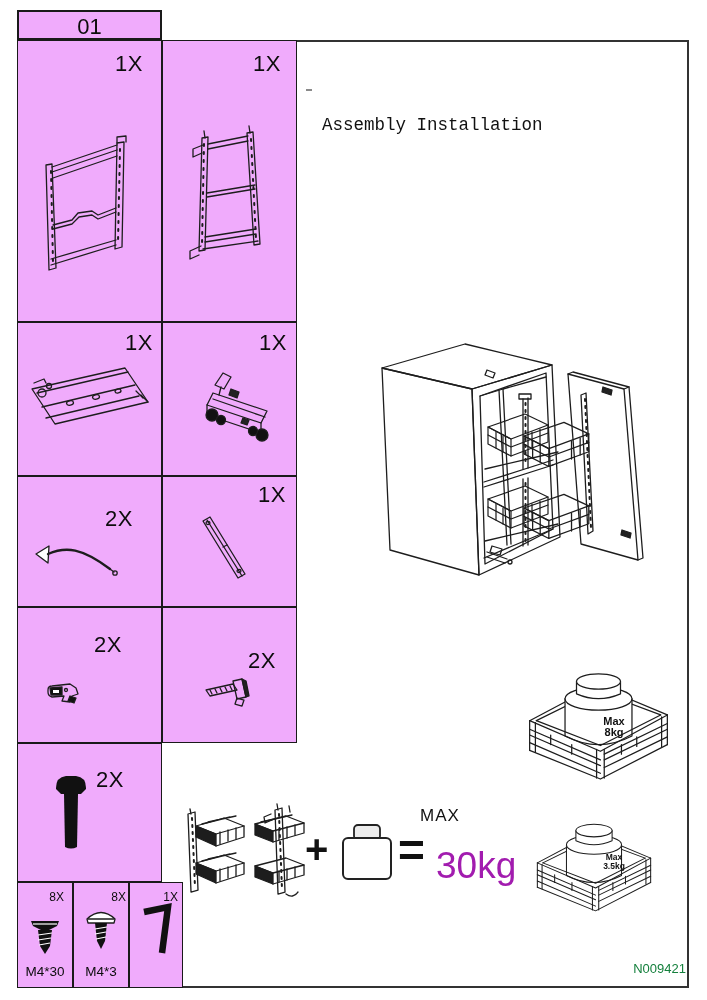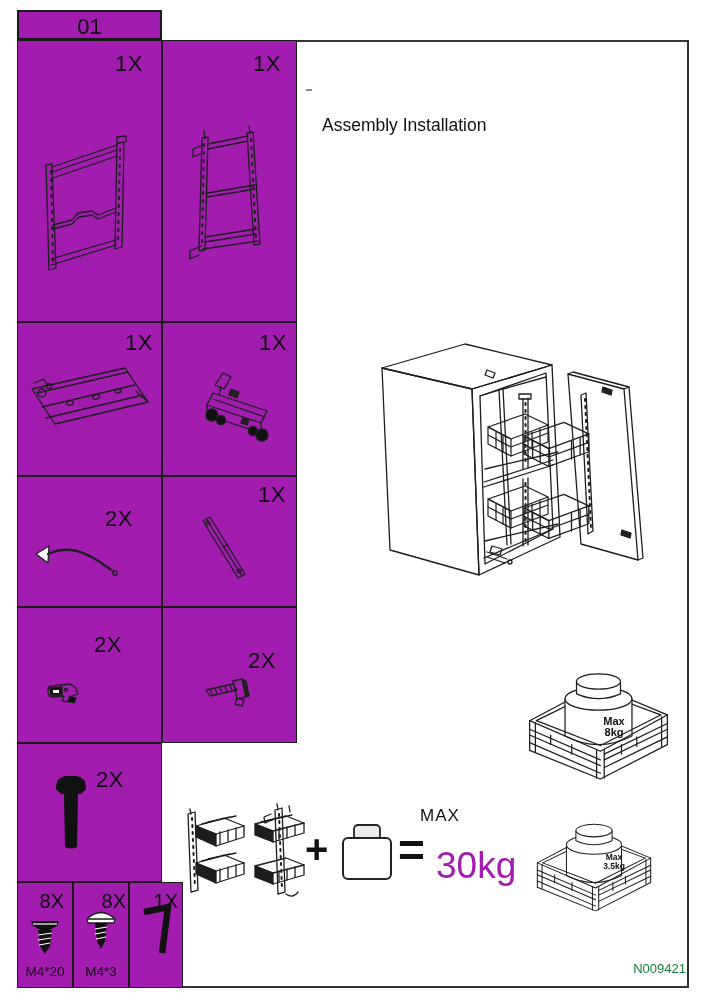--- a/index.html
+++ b/index.html
@@ -2,23 +2,23 @@
 <html><head>
 <meta charset="utf-8">
 <style>
   html,body{margin:0;padding:0;}
   body{
     width:707px;height:1000px;position:relative;background:#fff;
     font-family:"Liberation Sans","DejaVu Sans",sans-serif;color:#101010;
     overflow:hidden;
   }
   .abs{position:absolute;}
-  .cell{position:absolute;border:1px solid #1a1a1a;background:#a21caf;box-sizing:border-box;}
+  .cell{position:absolute;border:1px solid #1a1a1a;background:#f0abfc;box-sizing:border-box;}
   .qty{position:absolute;font-size:22px;color:#0c0c0c;letter-spacing:.5px;white-space:nowrap;}
-  .qty-sm{position:absolute;font-size:20px;color:#0c0c0c;white-space:nowrap;}
+  .qty-sm{position:absolute;font-size:12px;color:#0c0c0c;white-space:nowrap;}
   .hwlabel{position:absolute;left:0;right:0;bottom:8px;text-align:center;font-size:13.5px;color:#0c0c0c;}
   .title-line{font-size:17.5px;line-height:23px;color:#111;white-space:nowrap;}
   .lineart{stroke:#1d1d1d;fill:none;stroke-width:1.3;stroke-linecap:round;stroke-linejoin:round;}
   .ink{fill:#111;stroke:none;}
   svg{display:block;position:absolute;}
   .maxlabel{position:absolute;font-weight:bold;color:#111;text-align:center;line-height:11px;font-size:11px;}
   .maxlabel-sm{position:absolute;font-weight:bold;color:#111;text-align:center;line-height:9px;font-size:8.5px;}
 </style>
 </head>
 <body>
@@ -173,21 +173,21 @@
   <svg width="56" height="106" viewBox="0 0 56 106" style="left:0;top:0;">
     <g class="ink">
       <path d="M13,38 L41,38 L39,43 L31,47 L23,47 L15,43 Z"></path>
       <path d="M20,47 L34,47 L32,63 L27,71 L22,63 Z"></path>
     </g>
     <g stroke="#fff" stroke-width="1.2" fill="none">
       <path d="M15,41 L39,41"></path>
       <path d="M20,52 L34,50 M20,57 L33,55 M21,62 L32,60"></path>
     </g>
   </svg>
-  <div class="hwlabel">M4*20</div>
+  <div class="hwlabel">M4*30</div>
 </div>
 
 <div class="cell" style="left:73px;top:882px;width:56px;height:106px;">
   <span class="qty-sm" style="top:7px;right:2px;">8X</span>
   <svg width="56" height="106" viewBox="0 0 56 106" style="left:0;top:0;">
     <g class="lineart" stroke-width="1.5">
       <path d="M13,36 Q27,23 41,36 L40,40 L14,40 Z" fill="#fff"></path>
       <path d="M14,36 L40,36"></path>
     </g>
     <g class="ink">
@@ -202,21 +202,21 @@
 
 <div class="cell" style="left:129px;top:882px;width:54px;height:106px;">
   <span class="qty-sm" style="top:7px;right:4px;">1X</span>
   <svg width="54" height="106" viewBox="0 0 54 106" style="left:0;top:0;">
     <path d="M14,29 L38,24 L32,70" stroke="#111" stroke-width="6.5" fill="none" stroke-linejoin="miter" stroke-linecap="butt"></path>
   </svg>
 </div>
 
 <div class="abs" style="left:306px;top:89px;width:6px;height:2px;background:#8a8a8a;"></div>
 
-<div class="abs" style="left:322px;top:114px;">
+<div class="abs" style="left:322px;top:114px;font-family:Liberation Mono, monospace;">
   <div class="title-line">Assembly Installation</div>
 </div>
 
 <svg width="320" height="255" viewBox="0 0 320 255" style="left:372px;top:332px;">
   <defs>
     <g id="wbk" fill="none" stroke="#1d1d1d" stroke-width="1.2" stroke-linejoin="round">
       <path d="M0,0 L37,-13 L60,-2 L23,12 Z"></path>
       <path d="M0,0 L0,17 L23,29 L23,12 Z"></path>
       <path d="M60,-2 L60,15 L23,29"></path>
       <path d="M0,8 L23,20 L60,6"></path>

